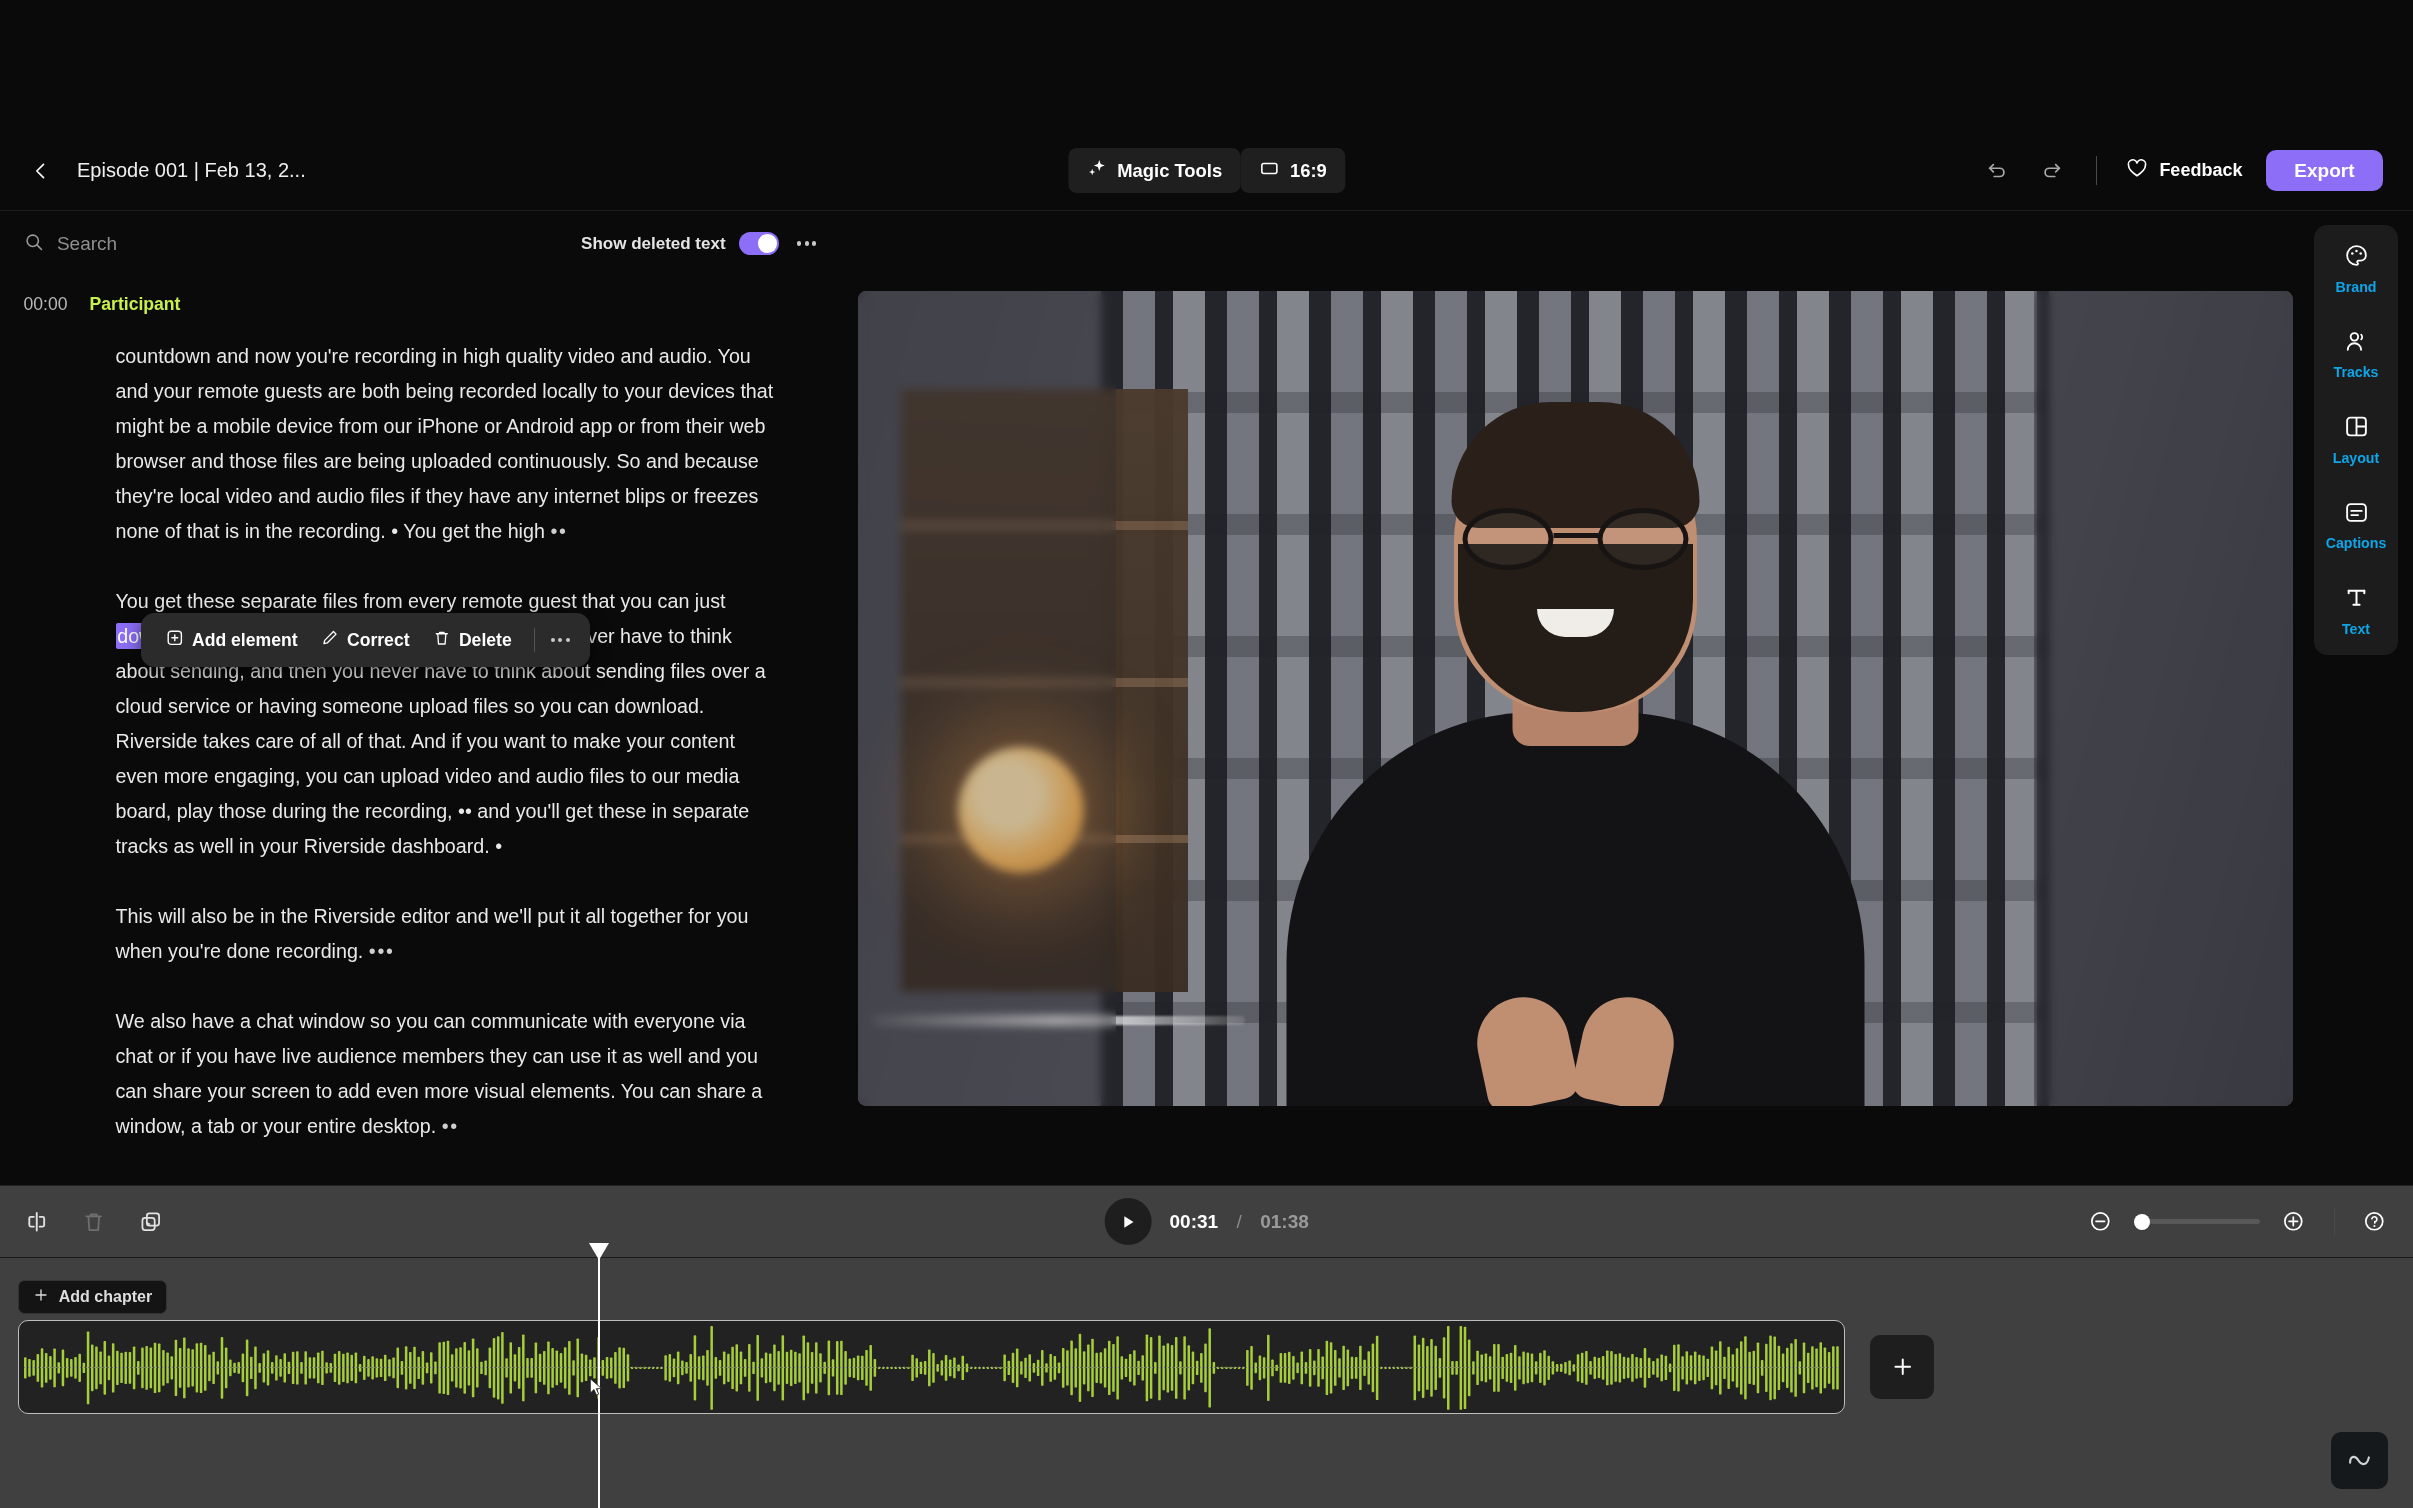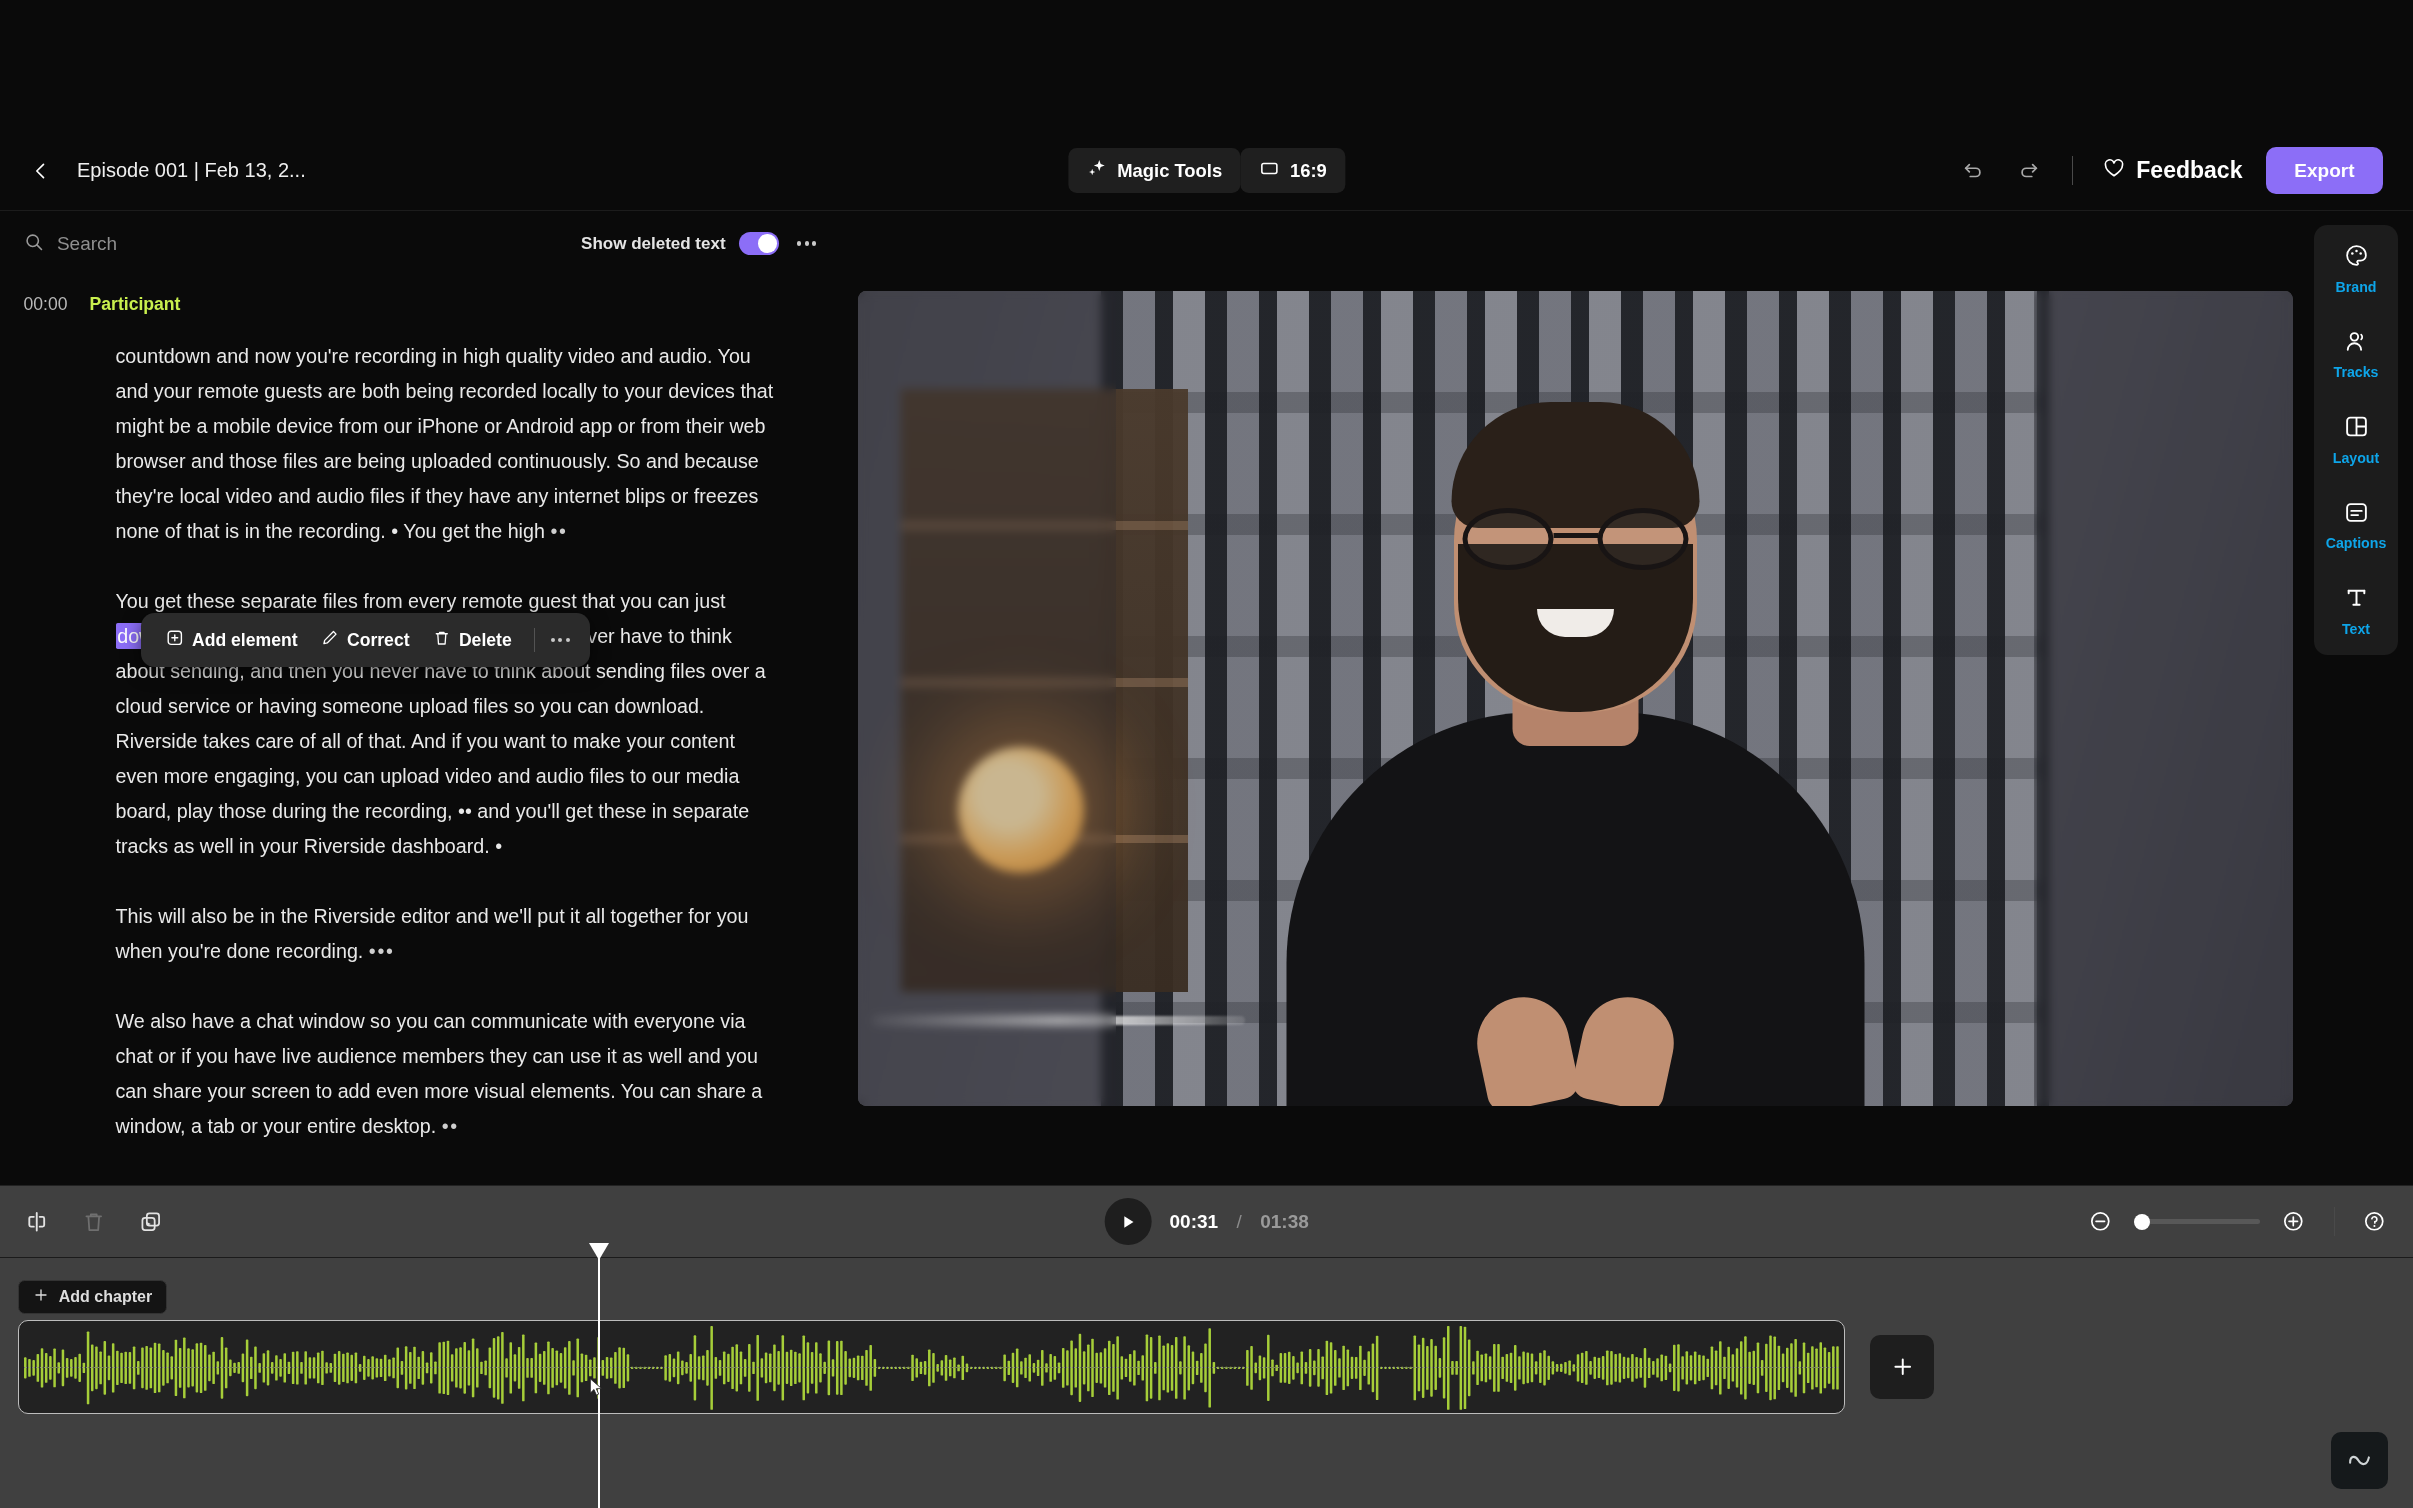--- a/index.html
+++ b/index.html
@@ -62,26 +62,26 @@
   }
   .right-tools {
     position: absolute; right: 30px; display: flex; align-items: center; gap: 18.4px;
   }
   .icon-btn {
     width: 37px; height: 37px; display: flex; align-items: center; justify-content: center;
     cursor: pointer; border-radius: 6.7px;
   }
   .tool-divider { width: 0.8px; height: 28.5px; background: #4a4a4a; margin: 0 6.7px; }
   .feedback-btn {
-    display: flex; align-items: center; gap: 11px; font-size: 23px; font-weight: 700;
+    display: flex; align-items: center; gap: 11px; font-size: 18px; font-weight: 700;
     color: #ffffff; cursor: pointer; padding: 0 5px; white-space: nowrap;
   }
   .export-btn {
     background: #8c6ef7; color: #ffffff; font-size: 19px; font-weight: 700;
-    border-radius: 10px; height: 47px; padding: 0 28.5px;
+    border-radius: 10px; height: 41px; padding: 0 28.5px;
     display: flex; align-items: center; justify-content: center;
     cursor: pointer; border: none; font-family: inherit; white-space: nowrap;
   }
 
   
   .transcript-pane {
     position: absolute; left: 0; top: 211px; width: 838px; bottom: 323px;
     background: #0a0a0a; overflow: hidden;
   }
   .transcript-head {

